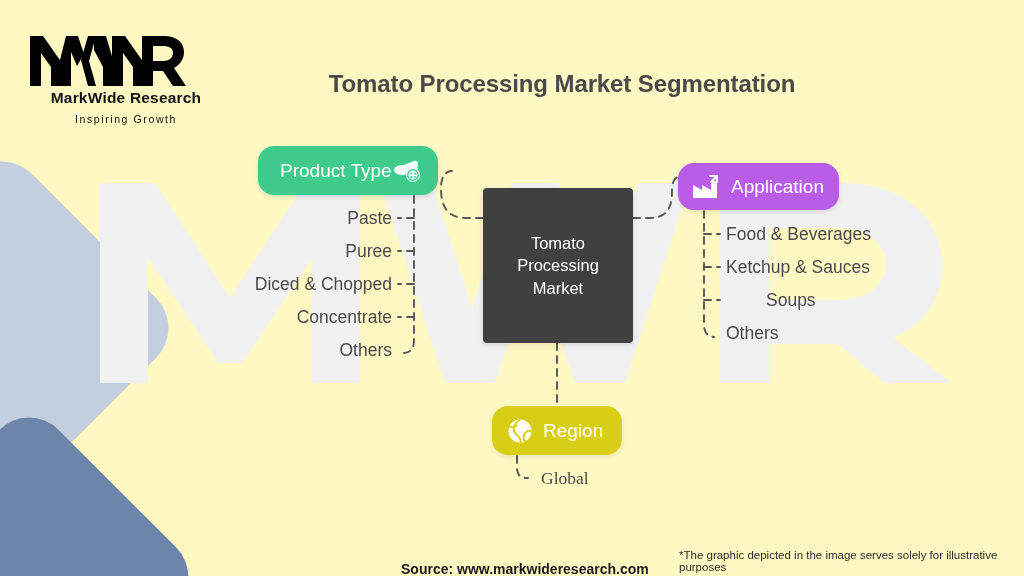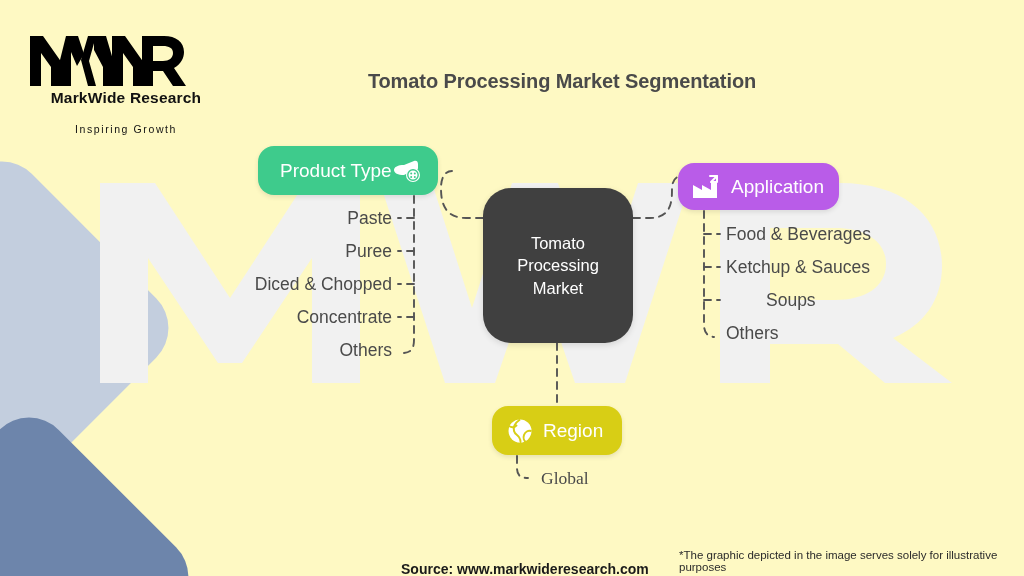--- a/index.html
+++ b/index.html
@@ -60,31 +60,31 @@
     font-weight: bold;
     font-size: 15.5px;
     letter-spacing: 0.2px;
     color: #111111;
     margin-top: 1px;
   }
   .logo-tagline {
     font-size: 10.5px;
     letter-spacing: 1.6px;
     color: #111111;
-    margin-top: 16px;
+    margin-top: 6px;
   }
 
   
   #page-title {
     position: absolute;
     left: 212px;
     top: 70px;
     width: 700px;
     text-align: center;
-    font-size: 20px;
+    font-size: 24px;
     font-weight: bold;
     color: #4a4a4a;
     letter-spacing: -0.1px;
   }
 
   
   #connectors {
     position: absolute;
     left: 0;
     top: 0;
@@ -94,21 +94,21 @@
   }
 
   
   #center-node {
     position: absolute;
     left: 483px;
     top: 188px;
     width: 150px;
     height: 155px;
     background: #404040;
-    border-radius: 28px;
+    border-radius: 4px;
     display: flex;
     align-items: center;
     justify-content: center;
     box-shadow: 0 2px 6px rgba(0,0,0,0.12);
   }
   #center-node .label {
     color: #ffffff;
     font-size: 16.5px;
     line-height: 1.35;
     text-align: center;

